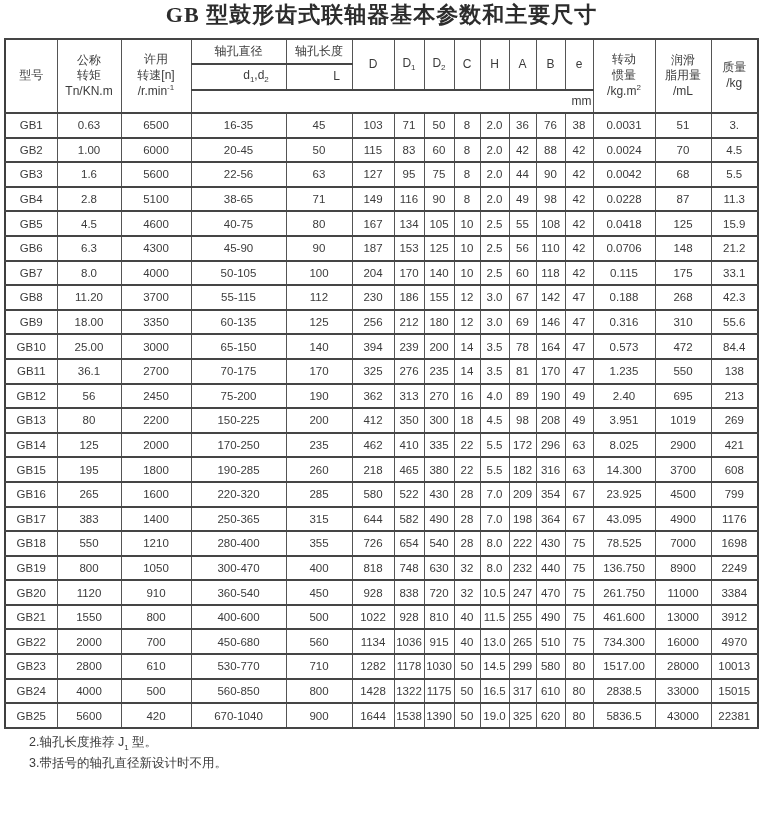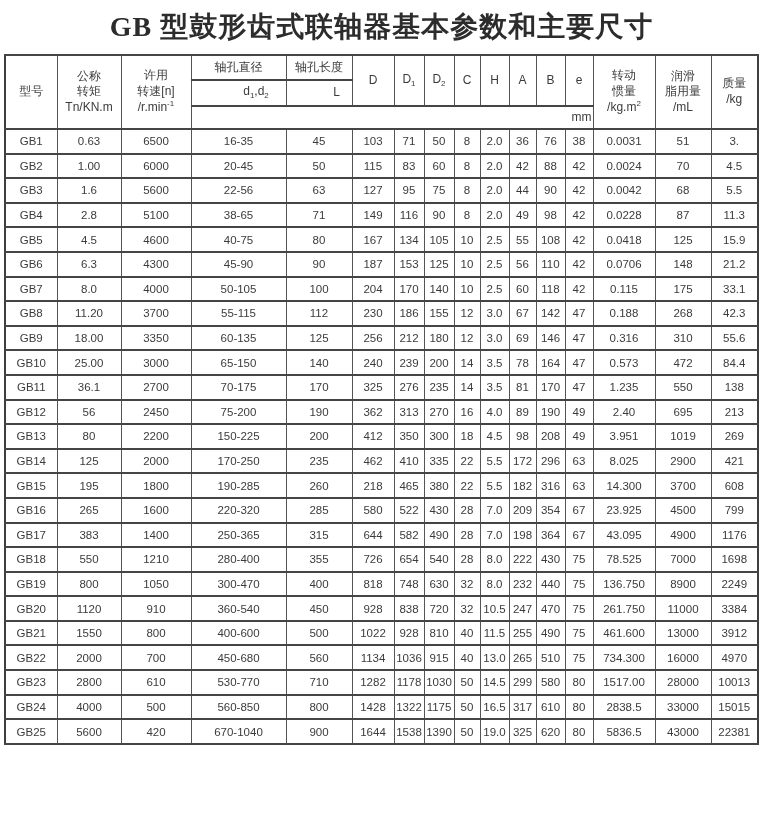--- a/index.html
+++ b/index.html
@@ -11,23 +11,22 @@
     background: #ffffff;
     color: #3b3b3b;
     font-family: "Liberation Sans", sans-serif;
     position: relative;
     overflow: hidden;
   }
   .title {
     text-align: center;
     font-family: "Liberation Serif", serif;
     font-weight: bold;
-    font-size: 28px;
+    font-size: 22px;
     color: #2c2c2c;
-    padding-top: 8px;
     margin: 0 0 8px 0;
     letter-spacing: 1px;
   }
   table.params {
     width: 753px;
     margin: 0 auto;
     border-collapse: collapse;
     table-layout: fixed;
     border: 2px solid #3f3f3f;
   }
@@ -329,21 +328,21 @@
           <td>0.316</td>
           <td>310</td>
           <td>55.6</td>
         </tr>
         <tr>
           <td>GB10</td>
           <td>25.00</td>
           <td>3000</td>
           <td>65-150</td>
           <td>140</td>
-          <td>240</td>
+          <td>394</td>
           <td>239</td>
           <td>200</td>
           <td>14</td>
           <td>3.5</td>
           <td>78</td>
           <td>164</td>
           <td>47</td>
           <td>0.573</td>
           <td>472</td>
           <td>84.4</td>
@@ -615,15 +614,17 @@
           <td>620</td>
           <td>80</td>
           <td>5836.5</td>
           <td>43000</td>
           <td>22381</td>
         </tr>
       </tbody>
   </table>
 
   <div class="notes">
+    <div class="note-line indent"><span>2.轴孔长度推荐 J</span><sub>1</sub><span> 型。</span></div>
+    <div class="note-line indent"><span>3.带括号的轴孔直径新设计时不用。</span></div>
   </div>
 
 </div>
 
 </body></html>

